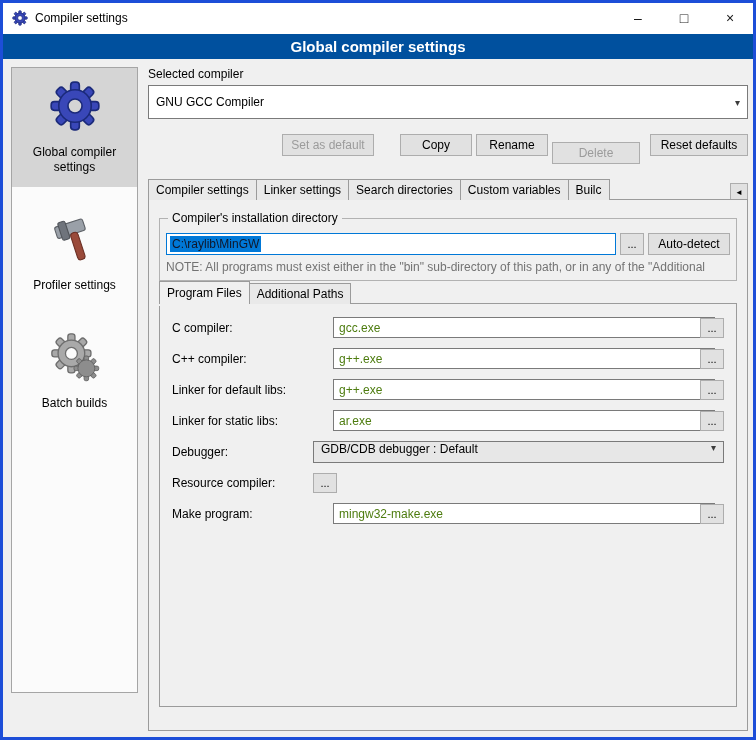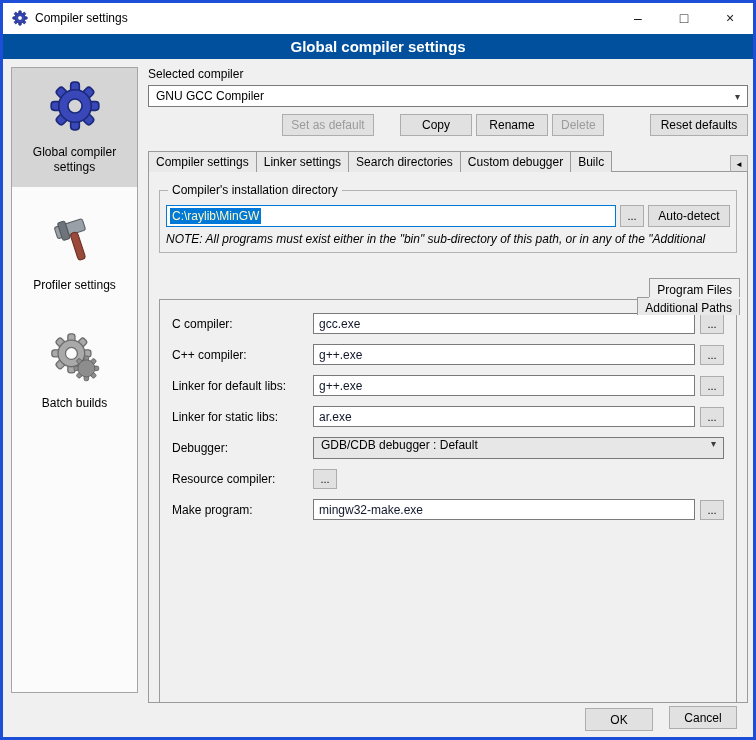--- a/index.html
+++ b/index.html
@@ -20,59 +20,59 @@
   
   .sidebar{position:absolute;left:8px;top:64px;width:127px;height:626px;background:#fbfbfb;border:1px solid #a5a5a5;}
   .side-item{display:flex;flex-direction:column;align-items:center;gap:9px;padding:12px 3px 12px;cursor:default;}
   .side-item.selected{background:#d5d5d5;}
   .side-item + .side-item{margin-top:14px;}
   .side-label{font-size:12px;text-align:center;color:#000;line-height:1.25;}
 
   
   .main{position:absolute;left:145px;top:64px;width:600px;height:636px;}
   .small-label{font-size:12px;color:#000;display:block;}
-  .combo{height:22px;border:1px solid #7a7a7a;background:#ffffff;display:flex;align-items:center;padding:4px 7px;font-size:12px;margin-top:4px;}
+  .combo{height:22px;border:1px solid #7a7a7a;background:#ffffff;display:flex;align-items:center;padding:16px 7px;font-size:12px;margin-top:4px;}
   .combo .arrow{margin-left:auto;font-size:10px;color:#3c3c3c;}
 
   .btn{height:22px;background:#e1e1e1;border:1px solid #adadad;font-size:12px;font-family:inherit;padding:0 8px;color:#000;}
   .btn.disabled{color:#9b9b9b;}
   .toolbar{display:flex;align-items:center;margin-top:7px;}
   .tb-setdefault{margin-left:134px;width:92px;}
   .tb-copy{margin-left:26px;width:72px;}
   .tb-rename{margin-left:4px;width:72px;}
-  .tb-delete{margin-left:4px;width:52px;}
+  .tb-delete{margin-left:4px;width:88px;margin-top:16px;}
   .tb-reset{margin-left:auto;width:98px;}
 
   
   .tabstrip{display:flex;align-items:flex-end;margin-top:13px;height:22px;position:relative;}
   .tab{height:21px;padding:3px 7px 0;background:#e9e9e9;border:1px solid #9b9b9b;border-bottom:none;font-size:12px;white-space:nowrap;position:relative;top:1px;z-index:2;margin-right:-1px;}
   .tab.active{background:#f0f0f0;height:23px;top:1px;z-index:5;padding-top:4px;box-shadow:0 2px 0 #f0f0f0;}
   .tab-arrows{margin-left:auto;display:flex;gap:1px;position:relative;top:2px;}
   .tab-arrow{width:18px;height:18px;font-size:8px;display:flex;align-items:center;justify-content:center;padding:0;}
 
   .tabpanel{border:1px solid #9b9b9b;background:#f0f0f0;height:532px;position:relative;z-index:1;padding:8px;}
 
   
   .groupbox{position:relative;border:1px solid #b2b2b2;margin:10px 2px 0;padding:14px 6px 6px;}
   .gb-label{position:absolute;top:-8px;left:8px;background:#f0f0f0;padding:0 4px;font-size:12px;}
   .dir-row{display:flex;gap:4px;align-items:center;}
   .pathbox{flex:1;height:22px;border:1px solid #0078d7;background:#ffffff;display:flex;align-items:center;padding:0 3px;font-size:12px;overflow:hidden;}
-  .pathbox .sel{background:#0078d7;color:#fef9c3;padding:1px 2px;white-space:nowrap;}
+  .pathbox .sel{background:#0078d7;color:#0f172a;padding:1px 2px;white-space:nowrap;}
   .browse{width:24px;padding:0;font-size:11px;height:22px;}
   .autodetect{width:82px;height:22px;}
-  .note{margin-top:5px;font-size:12px;color:#000000;white-space:nowrap;overflow:hidden;font-style:italic;}
-
-  .tabstrip.inner{margin-top:24px;margin-left:2px;flex-direction:column;}
+  .note{margin-top:5px;font-size:12px;color:#737373;white-space:nowrap;overflow:hidden;}
+
+  .tabstrip.inner{margin-top:0;margin-left:2px;}
   .innerpanel{border:1px solid #9b9b9b;background:#f0f0f0;height:404px;margin:0 2px;position:relative;z-index:1;}
 
   
   .form{padding:13px 12px;}
   .frow{display:grid;grid-template-columns:136px 1fr 24px;column-gap:5px;align-items:center;margin-bottom:10px;}
   .flabel{font-size:12px;}
-  .finput{height:21px;border:1px solid #7a7a7a;background:#ffffff;font-size:12px;padding:0 5px;font-family:inherit;width:100%;color:#0f172a;}
+  .finput{height:21px;border:1px solid #7a7a7a;background:#ffffff;font-size:12px;padding:0 5px;font-family:inherit;width:100%;color:#4d7c0f;margin-left:20px;}
   .fbrowse{width:24px;height:20px;padding:0;font-size:11px;}
   .fcombo{grid-column:2/4;height:22px;border:1px solid #7a7a7a;background:#e7e7e7;display:flex;align-items:flex-start;font-size:12px;padding:0 7px;}
   .fcombo .arrow{margin-left:auto;font-size:10px;color:#3c3c3c;}
 
   
   .footer-btn{position:absolute;width:68px;height:23px;}
   .ok-btn{right:100px;bottom:6px;}
   .cancel-btn{right:16px;bottom:8px;}
 </style>
 </head>
@@ -177,21 +177,21 @@
       <button class="btn tb-copy">Copy</button>
       <button class="btn tb-rename">Rename</button>
       <button class="btn disabled tb-delete">Delete</button>
       <button class="btn tb-reset">Reset defaults</button>
     </div>
 
     <div class="tabstrip">
       <span class="tab">Compiler settings</span>
       <span class="tab">Linker settings</span>
       <span class="tab">Search directories</span>
-      <span class="tab">Custom debugger</span>
+      <span class="tab">Custom variables</span>
       <span class="tab">Builc</span>
       <span class="tab-arrows">
         <button class="btn tab-arrow">◄</button>
 
       </span>
     </div>
 
     <div class="tabpanel">
 
       <div class="groupbox">

